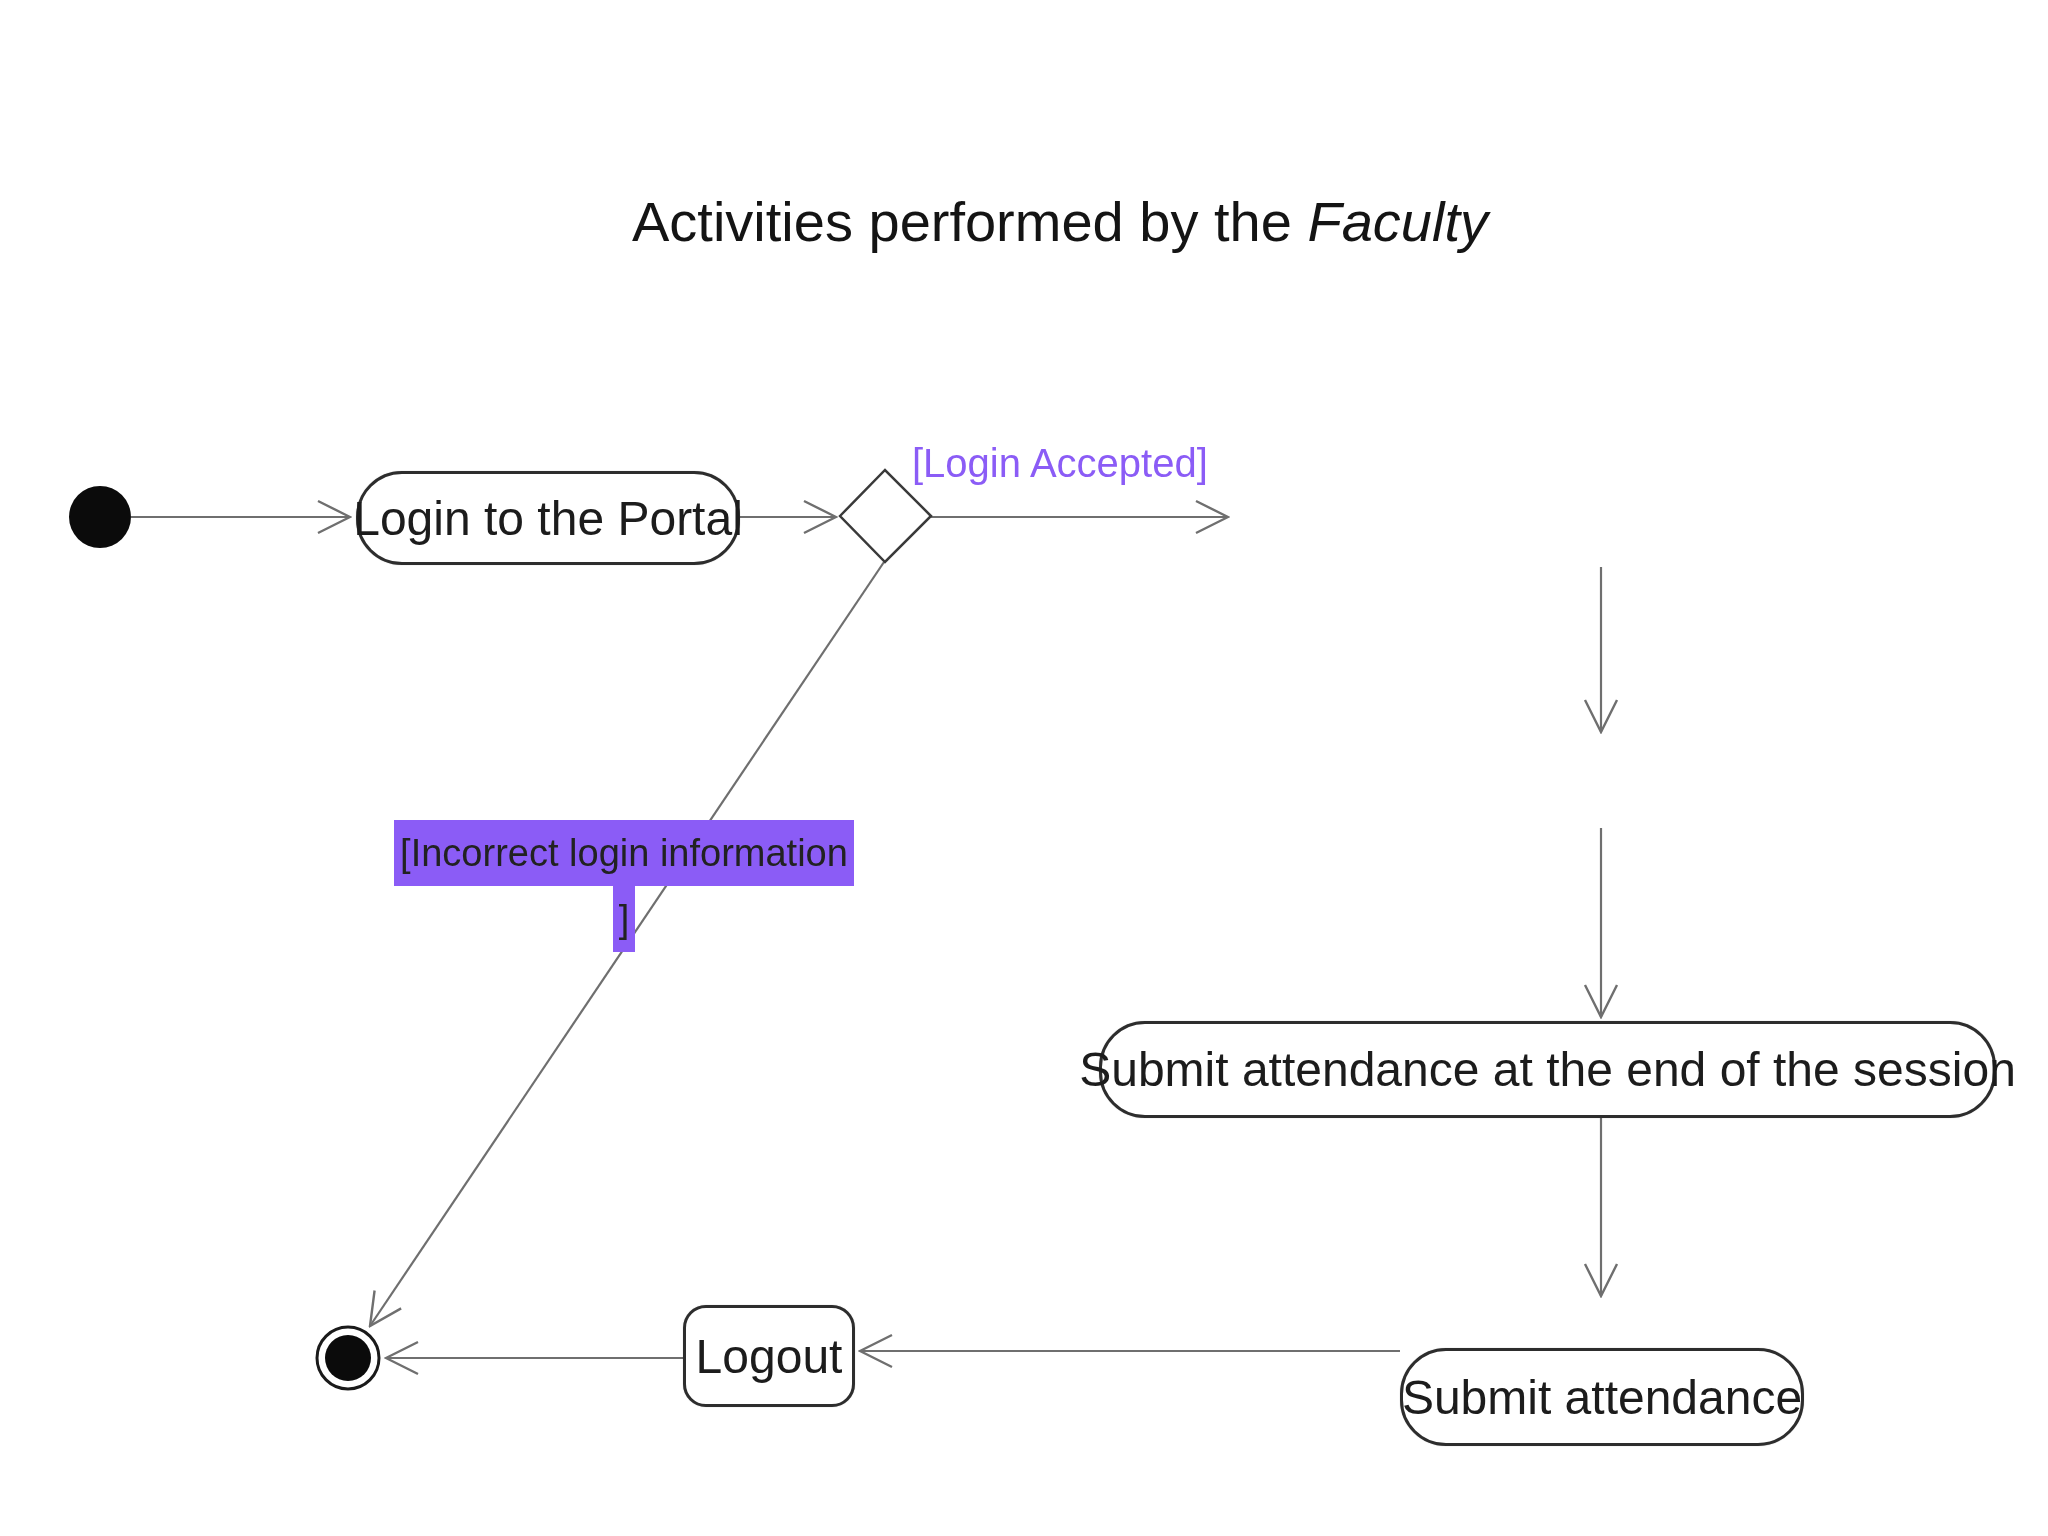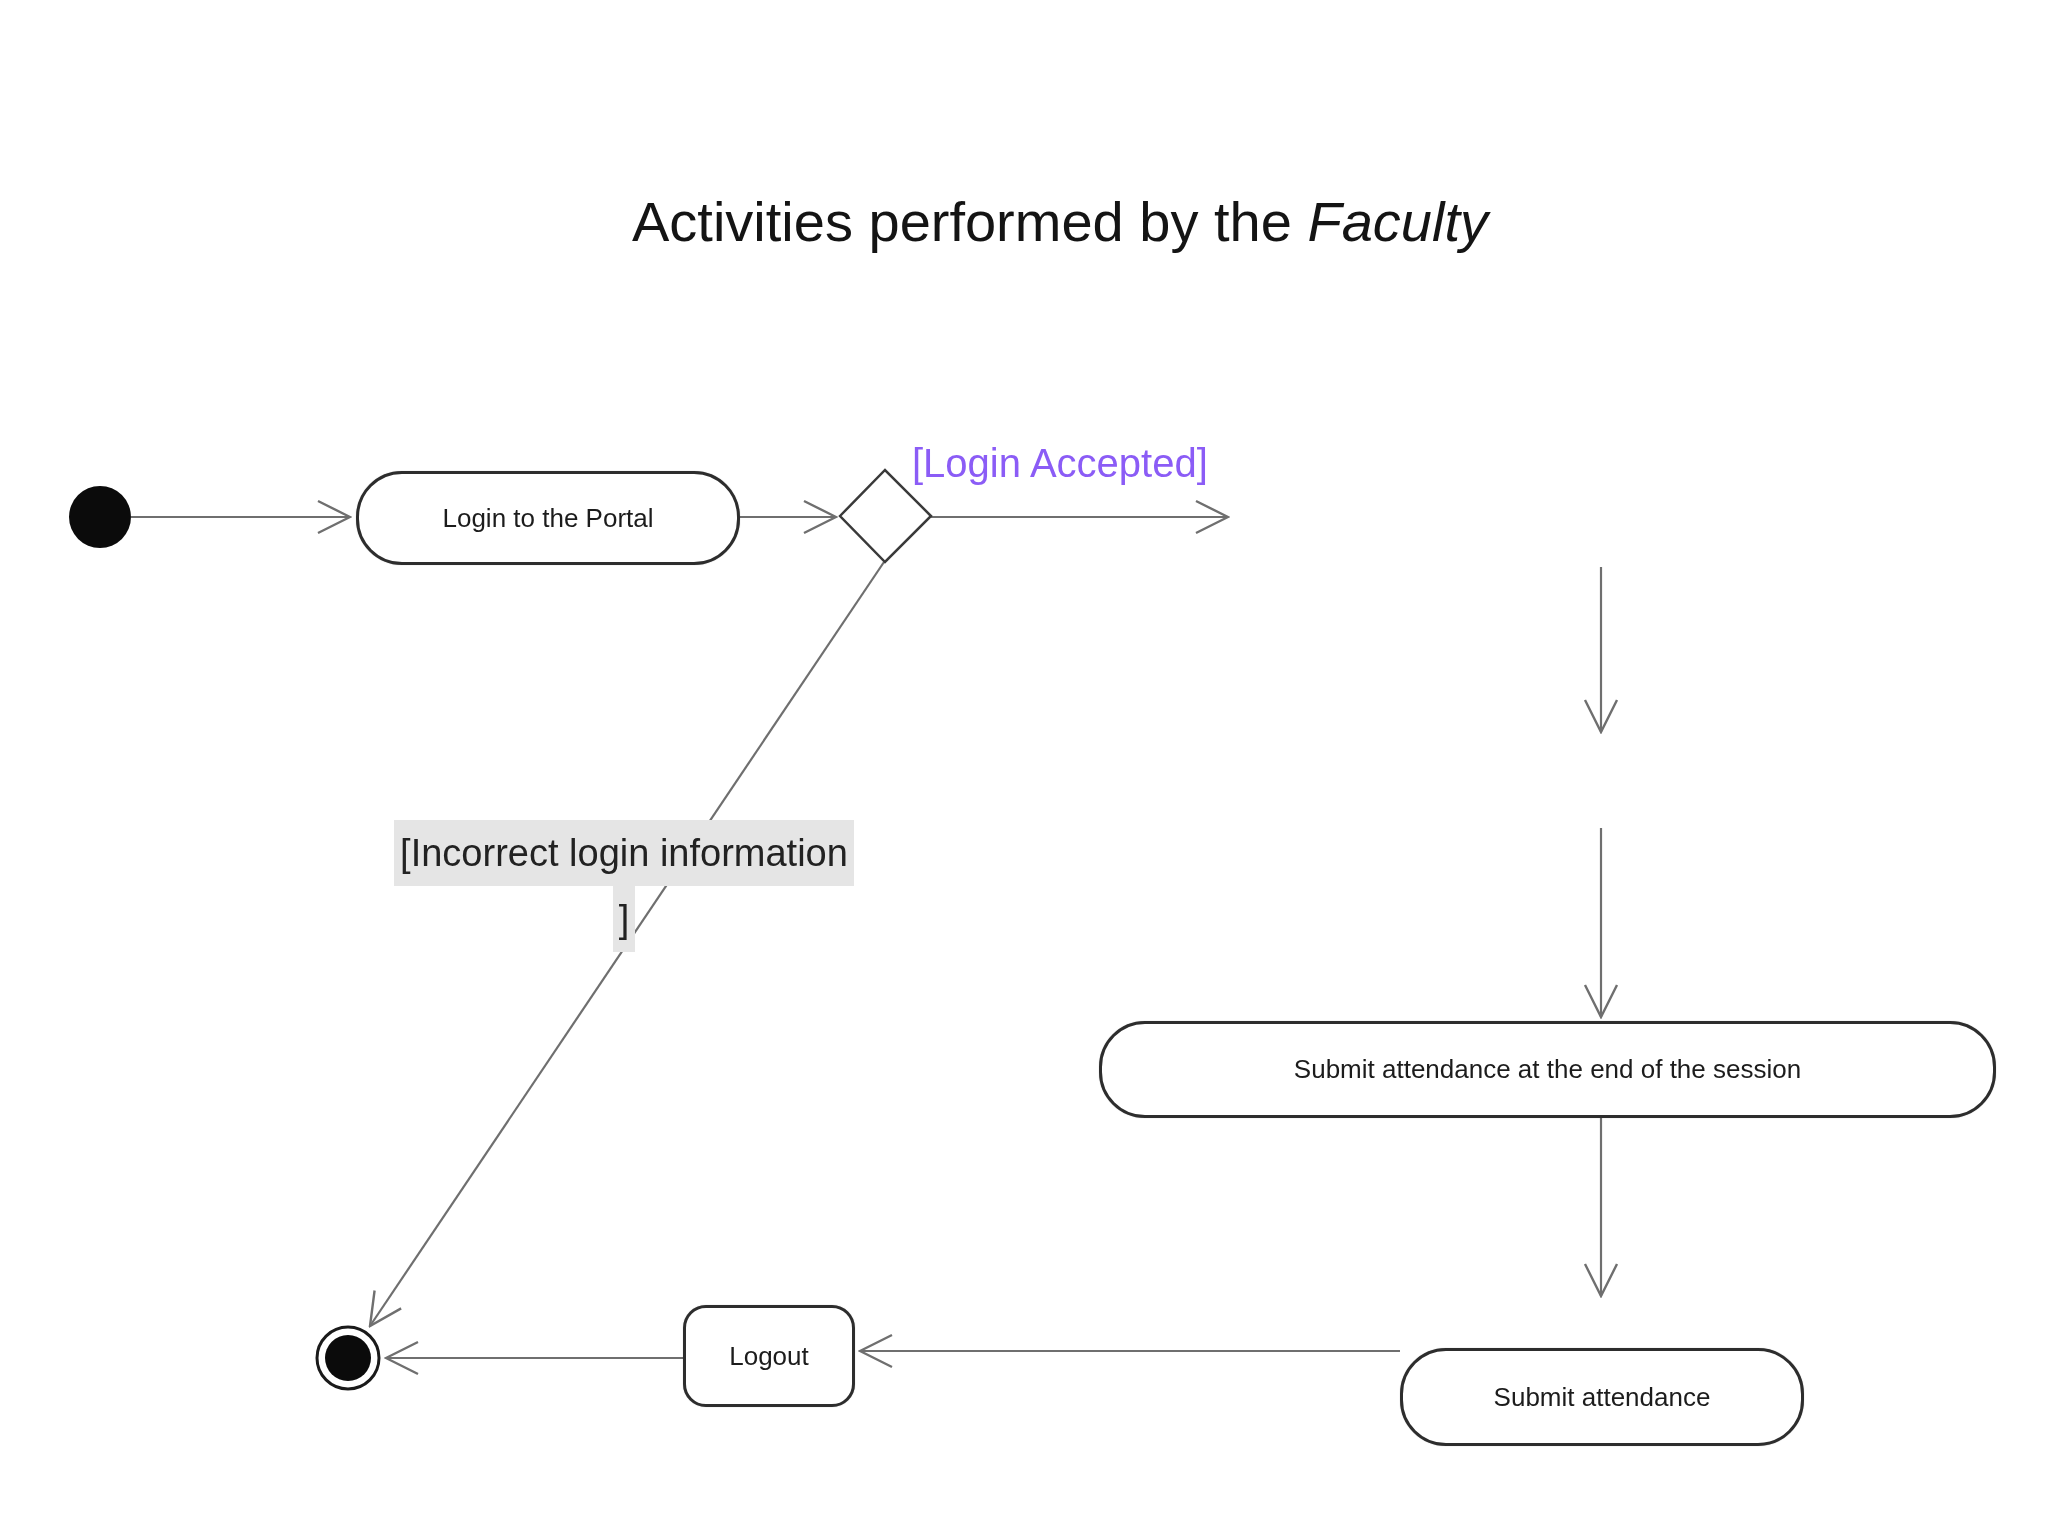--- a/index.html
+++ b/index.html
@@ -41,42 +41,42 @@
   }
   .activity {
     position: absolute;
     box-sizing: border-box;
     background: #ffffff;
     border: 3px solid #2d2d2d;
     border-radius: 42px;
     display: flex;
     align-items: center;
     justify-content: center;
-    font-size: 26px;
+    font-size: 48px;
     color: #1c1c1c;
     white-space: nowrap;
     box-shadow: 0 0 1px rgba(0,0,0,0.35);
   }
   .guard {
     position: absolute;
     font-size: 40px;
     color: #8b5cf6;
     white-space: nowrap;
   }
   .guard-two-line {
     position: absolute;
     width: 540px;
     text-align: center;
     font-size: 38px;
     line-height: 66px;
     color: #222222;
   }
   .guard-two-line span {
     display: inline-block;
-    background: #e5e5e5;
+    background: #8b5cf6;
     padding: 0 6px;
     margin-left: 20px;
   }
 </style>
 </head>
 <body>
 
 <div class="stage">
 
   <div class="page-title">

